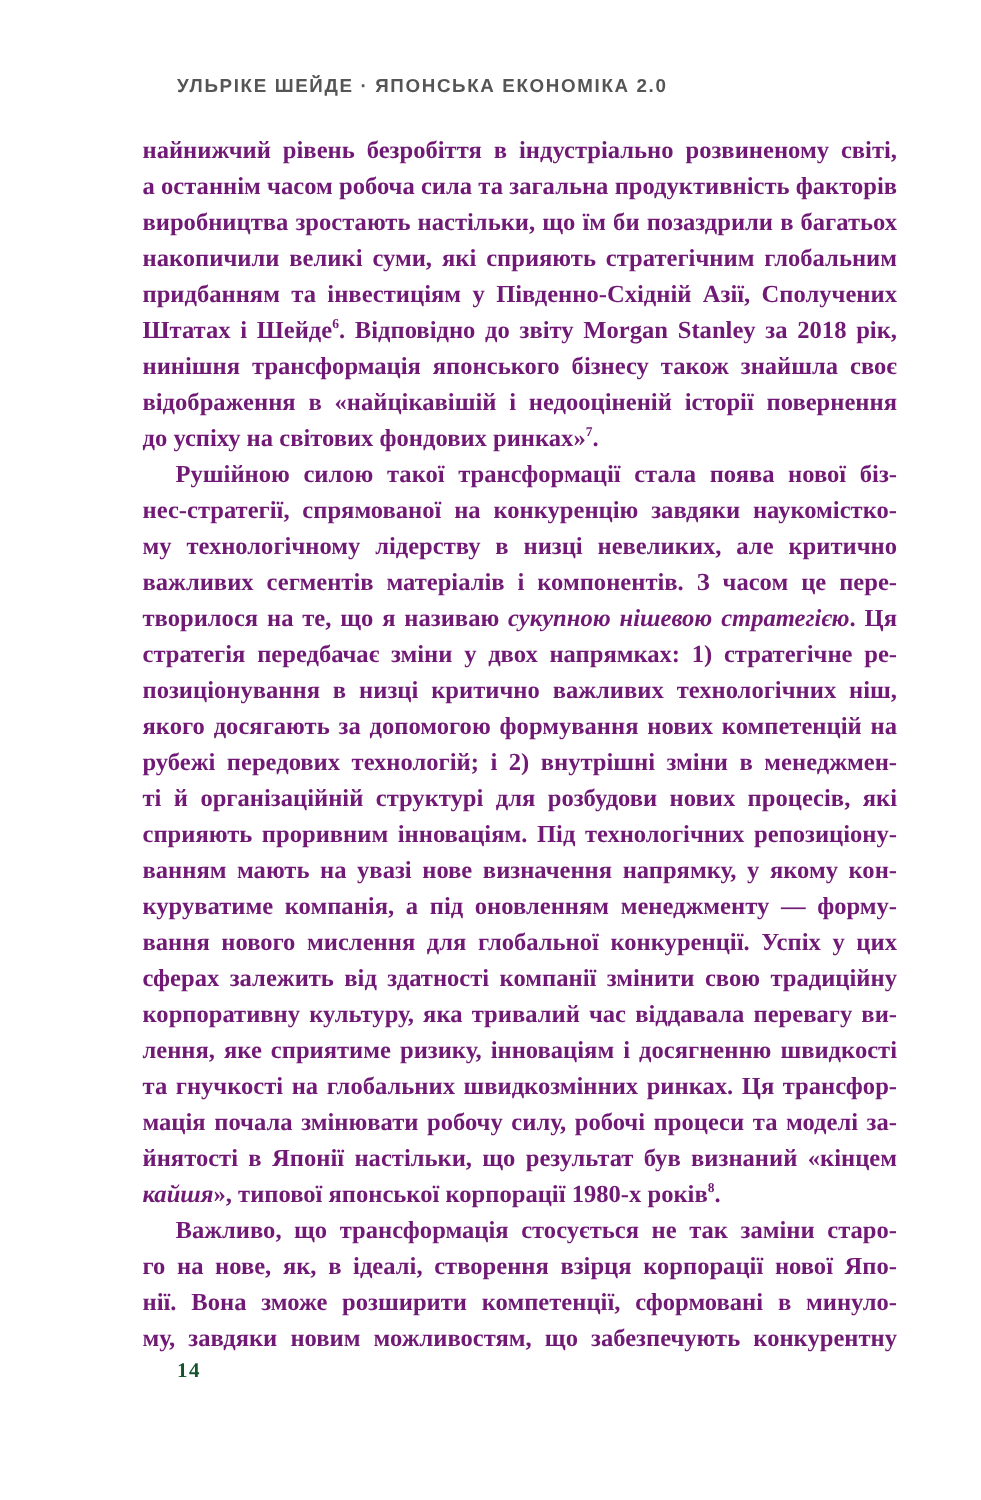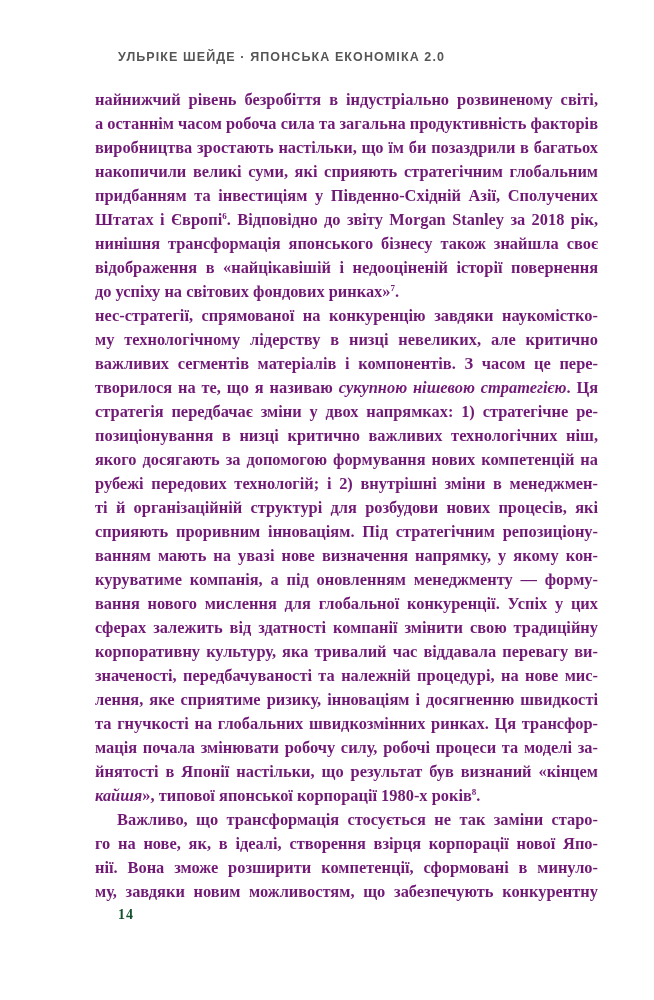--- a/index.html
+++ b/index.html
@@ -35,40 +35,40 @@
 <body>
 
 <div class="page">
   <div class="running-head">Ульріке Шейде · Японська економіка 2.0</div>
   <div class="body-text" id="body-text">
       <span class="line"><span>найнижчий рівень безробіття в індустріально розвиненому світі,</span></span>
       <span class="line"><span>а останнім часом робоча сила та загальна продуктивність факторів</span></span>
       <span class="line"><span>виробництва зростають настільки, що їм би позаздрили в багатьох</span></span>
       <span class="line"><span>накопичили великі суми, які сприяють стратегічним глобальним</span></span>
       <span class="line"><span>придбанням та інвестиціям у Південно-Східній Азії, Сполучених</span></span>
-      <span class="line"><span>Штатах і Європі</span><sup>6</sup><span>. Відповідно до звіту Morgan Stanley за 2018 рік,</span></span>
+      <span class="line"><span>Штатах і Шейде</span><sup>6</sup><span>. Відповідно до звіту Morgan Stanley за 2018 рік,</span></span>
       <span class="line"><span>нинішня трансформація японського бізнесу також знайшла своє</span></span>
       <span class="line"><span>відображення в «найцікавішій і недооціненій історії повернення</span></span>
       <span class="line last"><span>до успіху на світових фондових ринках»</span><sup>7</sup><span>.</span></span>
+      <span class="line indent"><span>Рушійною силою такої трансформації стала поява нової біз-</span></span>
       <span class="line"><span>нес-стратегії, спрямованої на конкуренцію завдяки наукомістко-</span></span>
       <span class="line"><span>му технологічному лідерству в низці невеликих, але критично</span></span>
       <span class="line"><span>важливих сегментів матеріалів і компонентів. З часом це пере-</span></span>
       <span class="line"><span>творилося на те, що я називаю </span><em>сукупною нішевою стратегією</em><span>. Ця</span></span>
       <span class="line"><span>стратегія передбачає зміни у двох напрямках: 1) стратегічне ре-</span></span>
       <span class="line"><span>позиціонування в низці критично важливих технологічних ніш,</span></span>
       <span class="line"><span>якого досягають за допомогою формування нових компетенцій на</span></span>
       <span class="line"><span>рубежі передових технологій; і 2) внутрішні зміни в менеджмен-</span></span>
       <span class="line"><span>ті й організаційній структурі для розбудови нових процесів, які</span></span>
-      <span class="line"><span>сприяють проривним інноваціям. Під стратегічним репозиціону-</span></span>
+      <span class="line"><span>сприяють проривним інноваціям. Під технологічних репозиціону-</span></span>
       <span class="line"><span>ванням мають на увазі нове визначення напрямку, у якому кон-</span></span>
       <span class="line"><span>куруватиме компанія, а під оновленням менеджменту — форму-</span></span>
       <span class="line"><span>вання нового мислення для глобальної конкуренції. Успіх у цих</span></span>
       <span class="line"><span>сферах залежить від здатності компанії змінити свою традиційну</span></span>
       <span class="line"><span>корпоративну культуру, яка тривалий час віддавала перевагу ви-</span></span>
-      <span class="line"><span>значеності, передбачуваності та належній процедурі, на нове мис-</span></span>
       <span class="line"><span>лення, яке сприятиме ризику, інноваціям і досягненню швидкості</span></span>
       <span class="line"><span>та гнучкості на глобальних швидкозмінних ринках. Ця трансфор-</span></span>
       <span class="line"><span>мація почала змінювати робочу силу, робочі процеси та моделі за-</span></span>
       <span class="line"><span>йнятості в Японії настільки, що результат був визнаний «кінцем</span></span>
       <span class="line last"><em>кайшя</em><span>», типової японської корпорації 1980-х років</span><sup>8</sup><span>.</span></span>
       <span class="line indent"><span>Важливо, що трансформація стосується не так заміни старо-</span></span>
       <span class="line"><span>го на нове, як, в ідеалі, створення взірця корпорації нової Япо-</span></span>
       <span class="line"><span>нії. Вона зможе розширити компетенції, сформовані в минуло-</span></span>
       <span class="line"><span>му, завдяки новим можливостям, що забезпечують конкурентну</span></span>
     </div>

